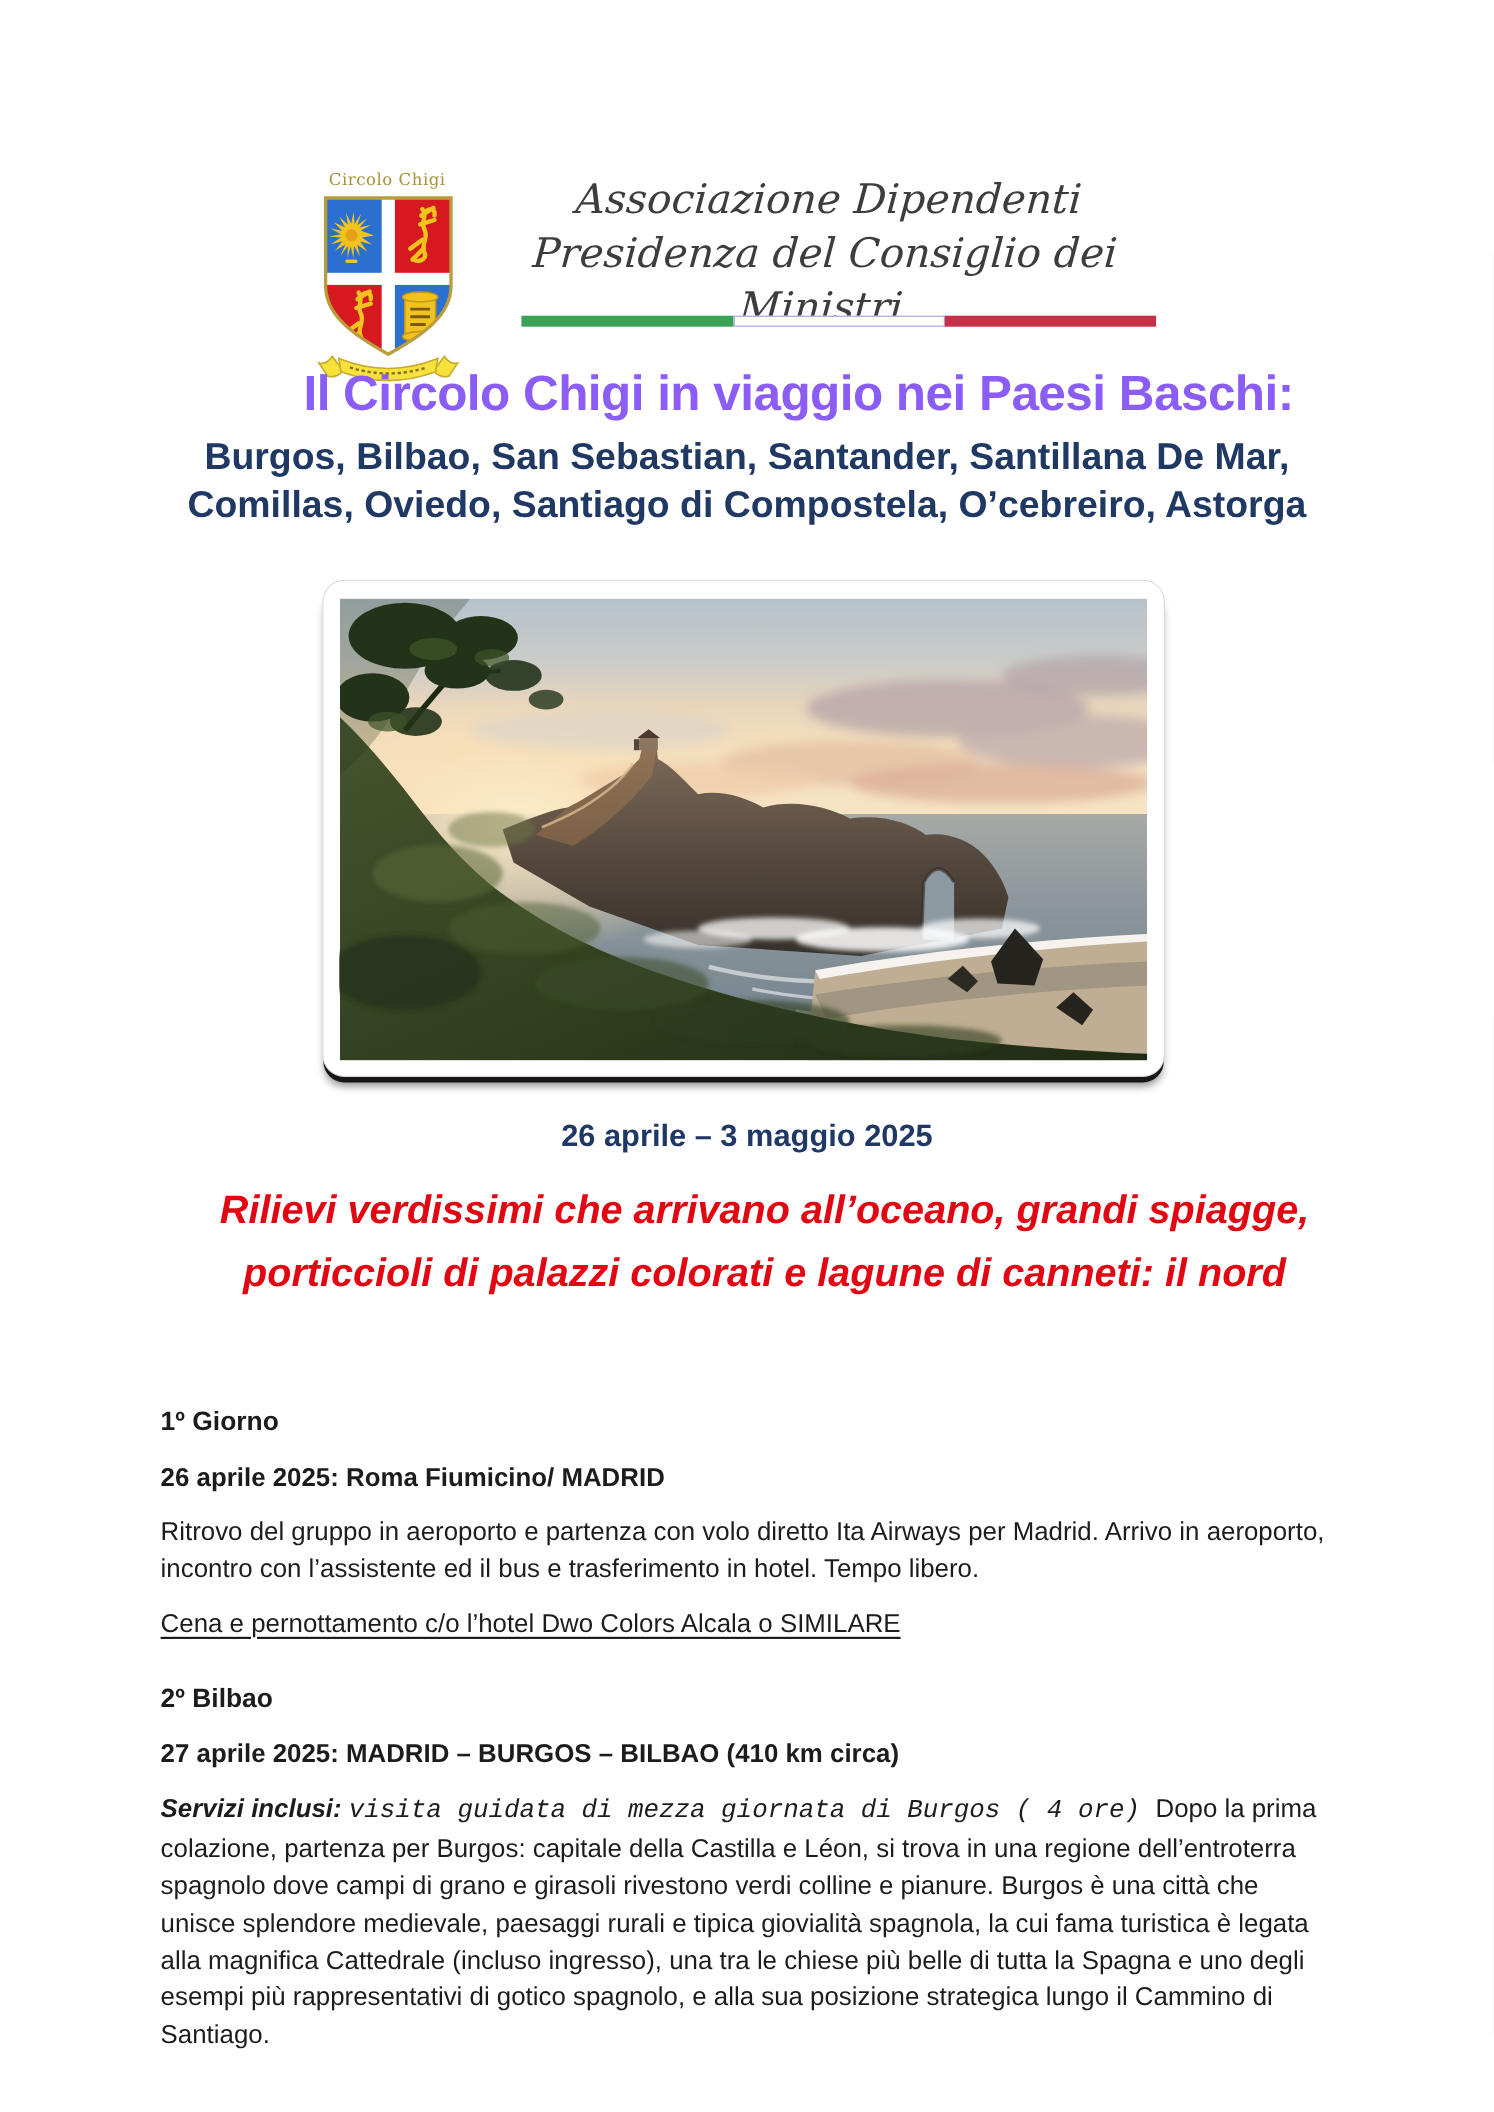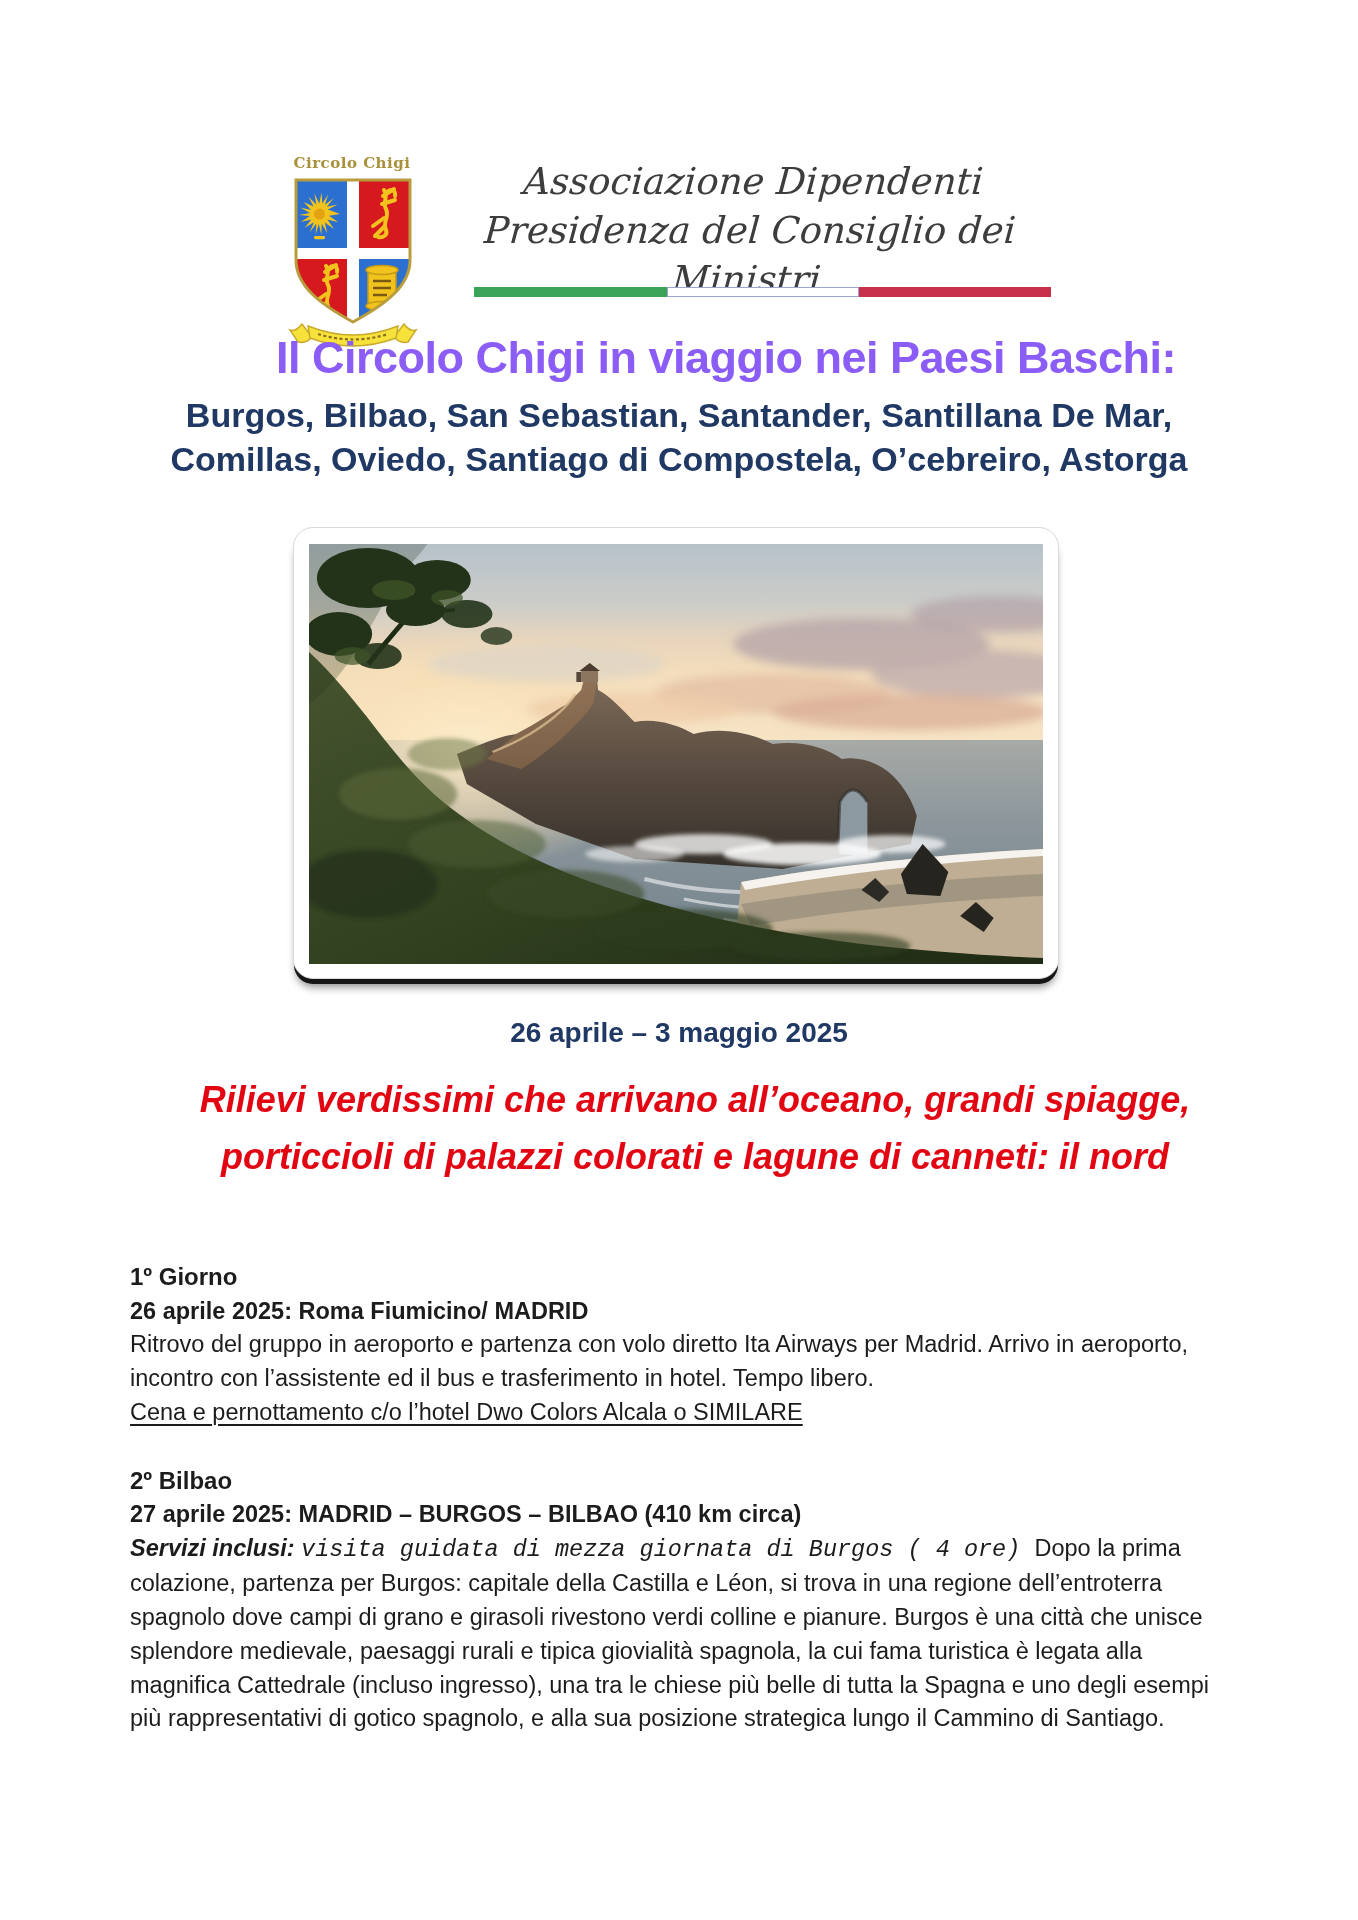--- a/index.html
+++ b/index.html
@@ -5,21 +5,21 @@
   html,body{margin:0;padding:0;background:#e8e8e8;}
   .page{
     position:relative;width:1358px;height:1920px;margin:0 auto;
     background:#ffffff;overflow:hidden;
     font-family:"Liberation Sans",sans-serif;
   }
   
   .logo-title{
     position:absolute;left:262px;top:154px;width:180px;
     text-align:center;font-family:"DejaVu Serif",serif;
-    font-weight:bold;font-size:15px;color:#a8913a;letter-spacing:.5px;
+    font-weight:normal;font-size:15px;color:#a8913a;letter-spacing:.5px;
   }
   .shield{position:absolute;left:288px;top:174px;width:130px;height:178px;}
   .org-script{
     position:absolute;left:420px;top:158px;width:660px;text-align:center;
     font-family:"DejaVu Serif",serif;font-style:italic;color:#3d3d3d;
     font-size:37px;line-height:1.32;transform:skewX(-4deg);
   }
   .flag-bar{
     position:absolute;left:474px;top:287px;width:577px;height:10px;
     display:flex;box-sizing:border-box;
@@ -51,21 +51,21 @@
   .tagline{
     position:absolute;left:16px;top:1072px;width:100%;text-align:center;
     font-size:36px;font-weight:bold;font-style:italic;color:#e20613;
     line-height:1.58;
   }
   
   .itinerary{
     position:absolute;left:130px;top:1260px;width:1102px;
     font-size:23.5px;line-height:1.44;color:#1c1c1c;
   }
-  .itinerary p,.itinerary h3{margin:0;padding:0;}
+  .itinerary p,.itinerary h3{margin:16px;padding:0;}
   .itinerary h3{font-size:24px;font-weight:bold;}
   .day-title{font-weight:bold;}
   .sect2{margin-top:34px;}
   .underlined{text-decoration:underline;text-decoration-thickness:2px;text-underline-offset:4px;}
   .bi{font-weight:bold;font-style:italic;}
   .it{font-style:italic;font-family:Liberation Mono, monospace;}
 </style>
 </head>
 <body>
 

